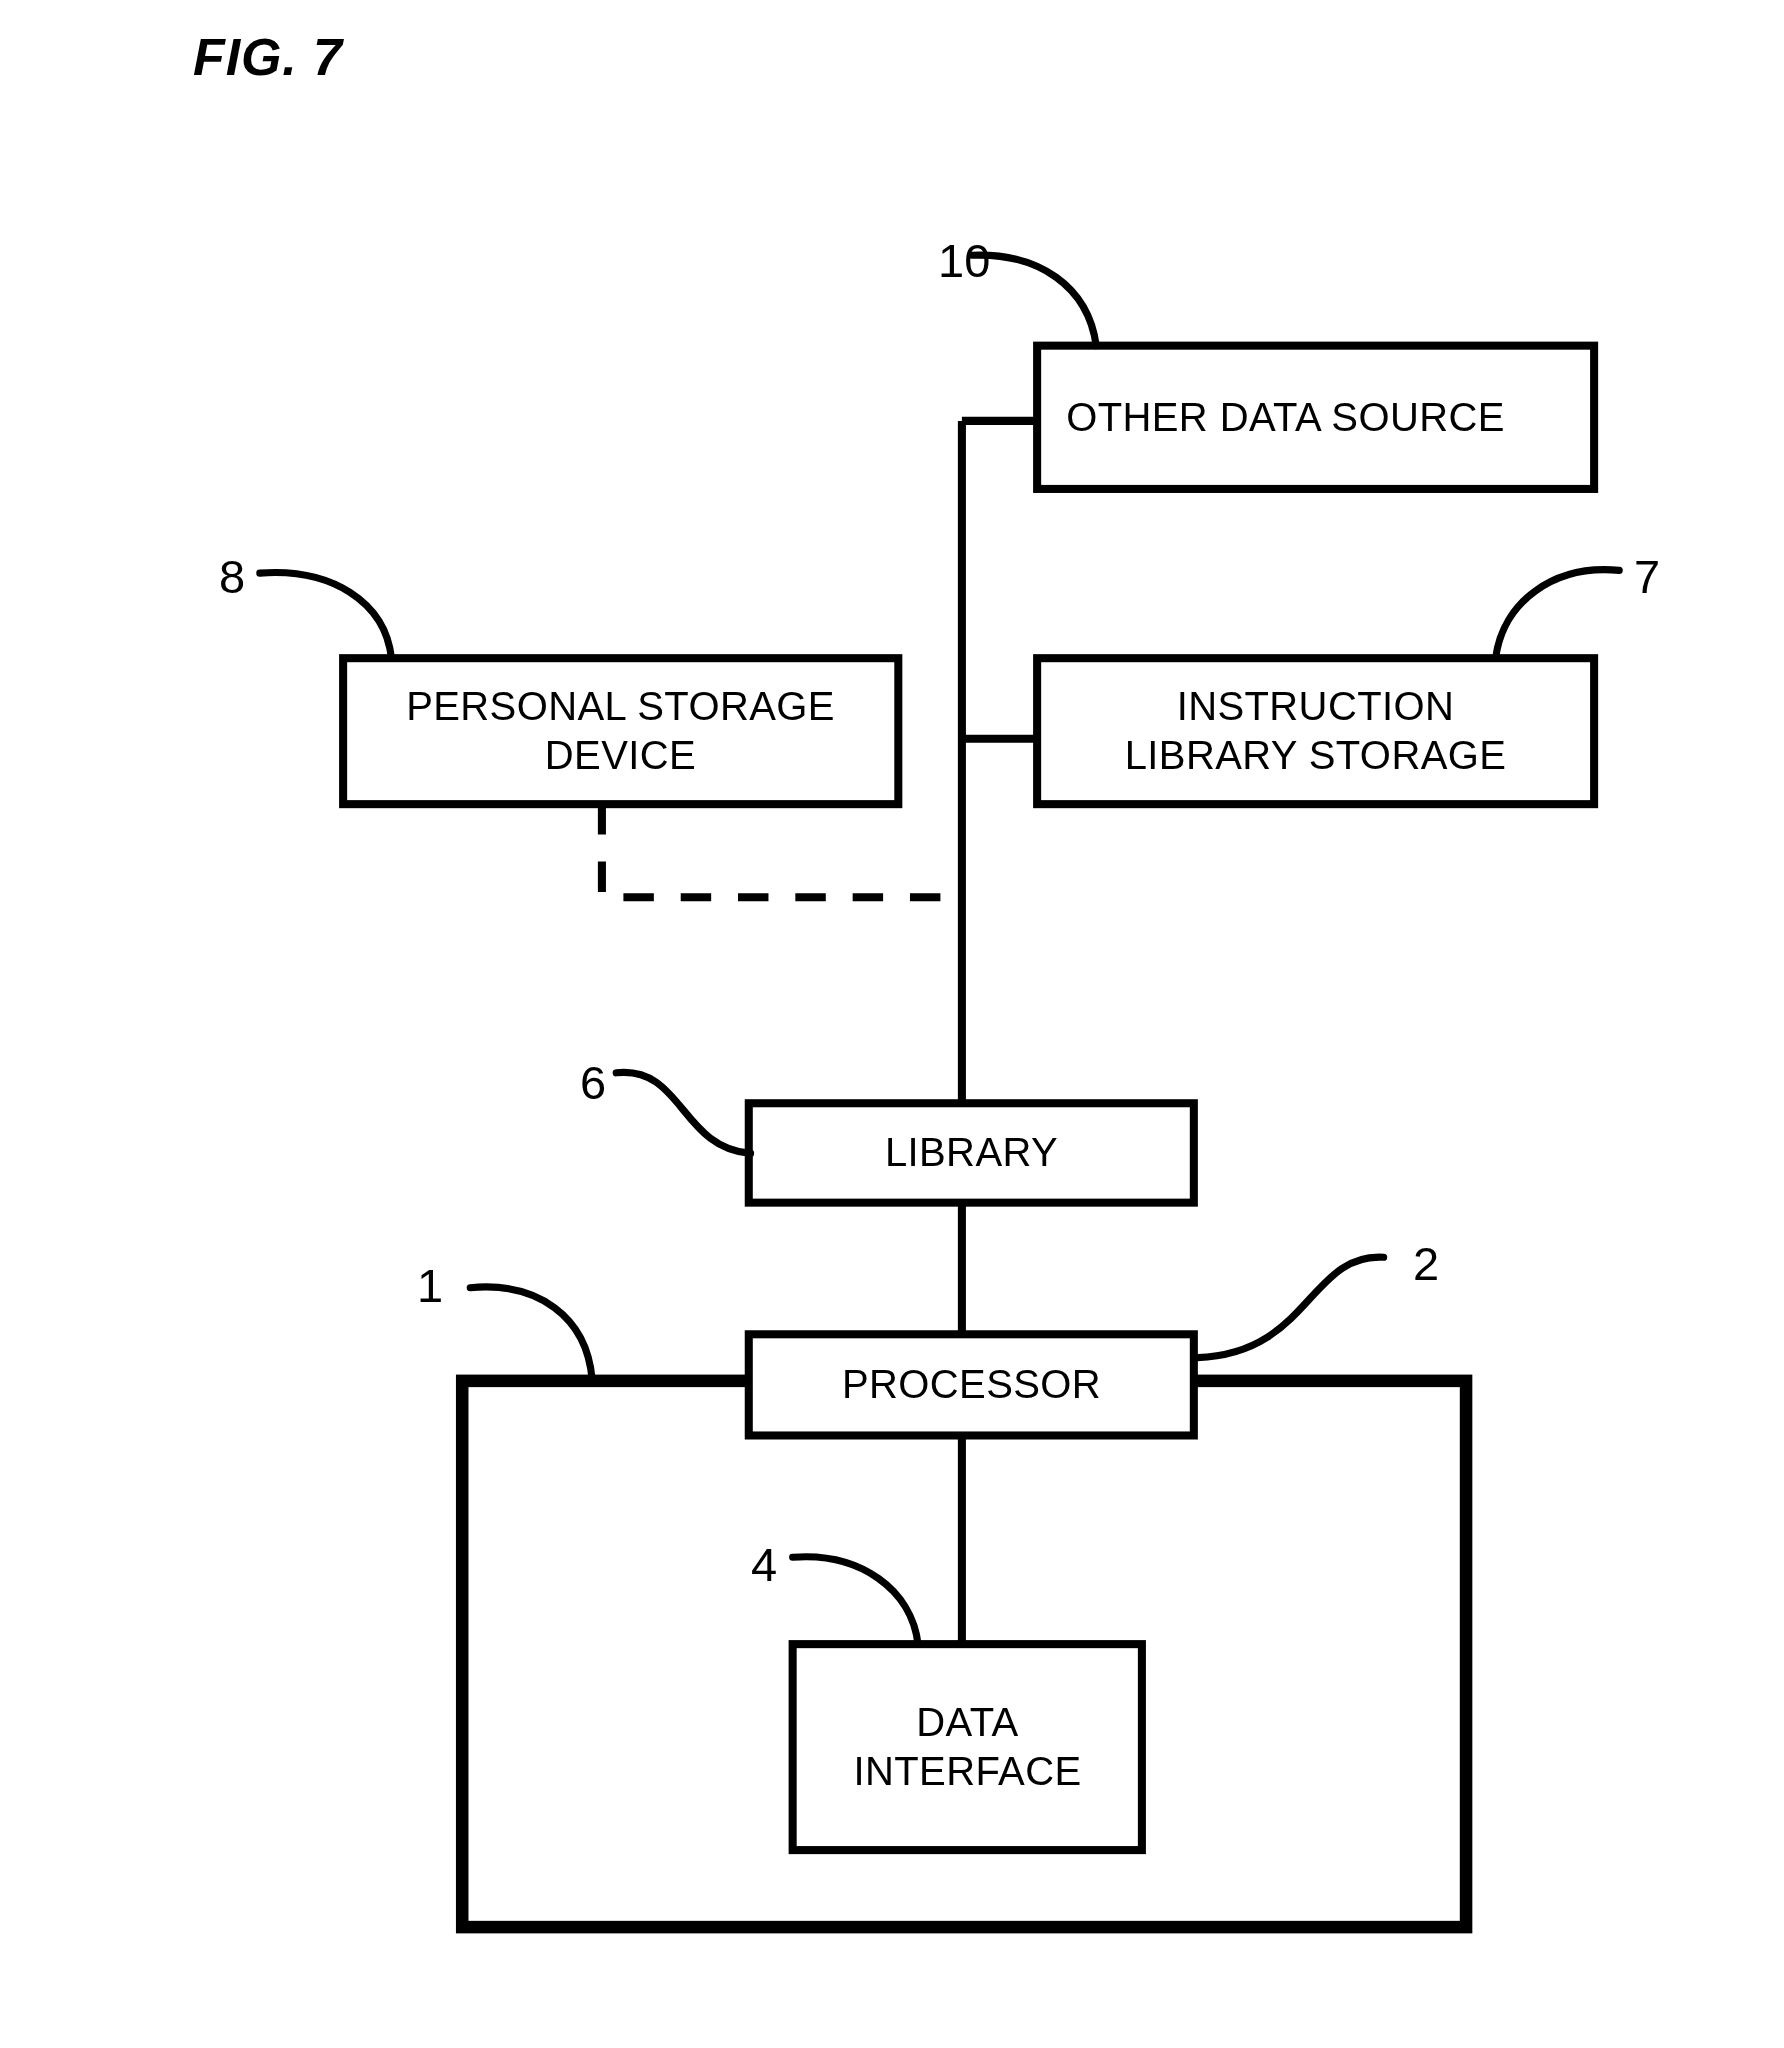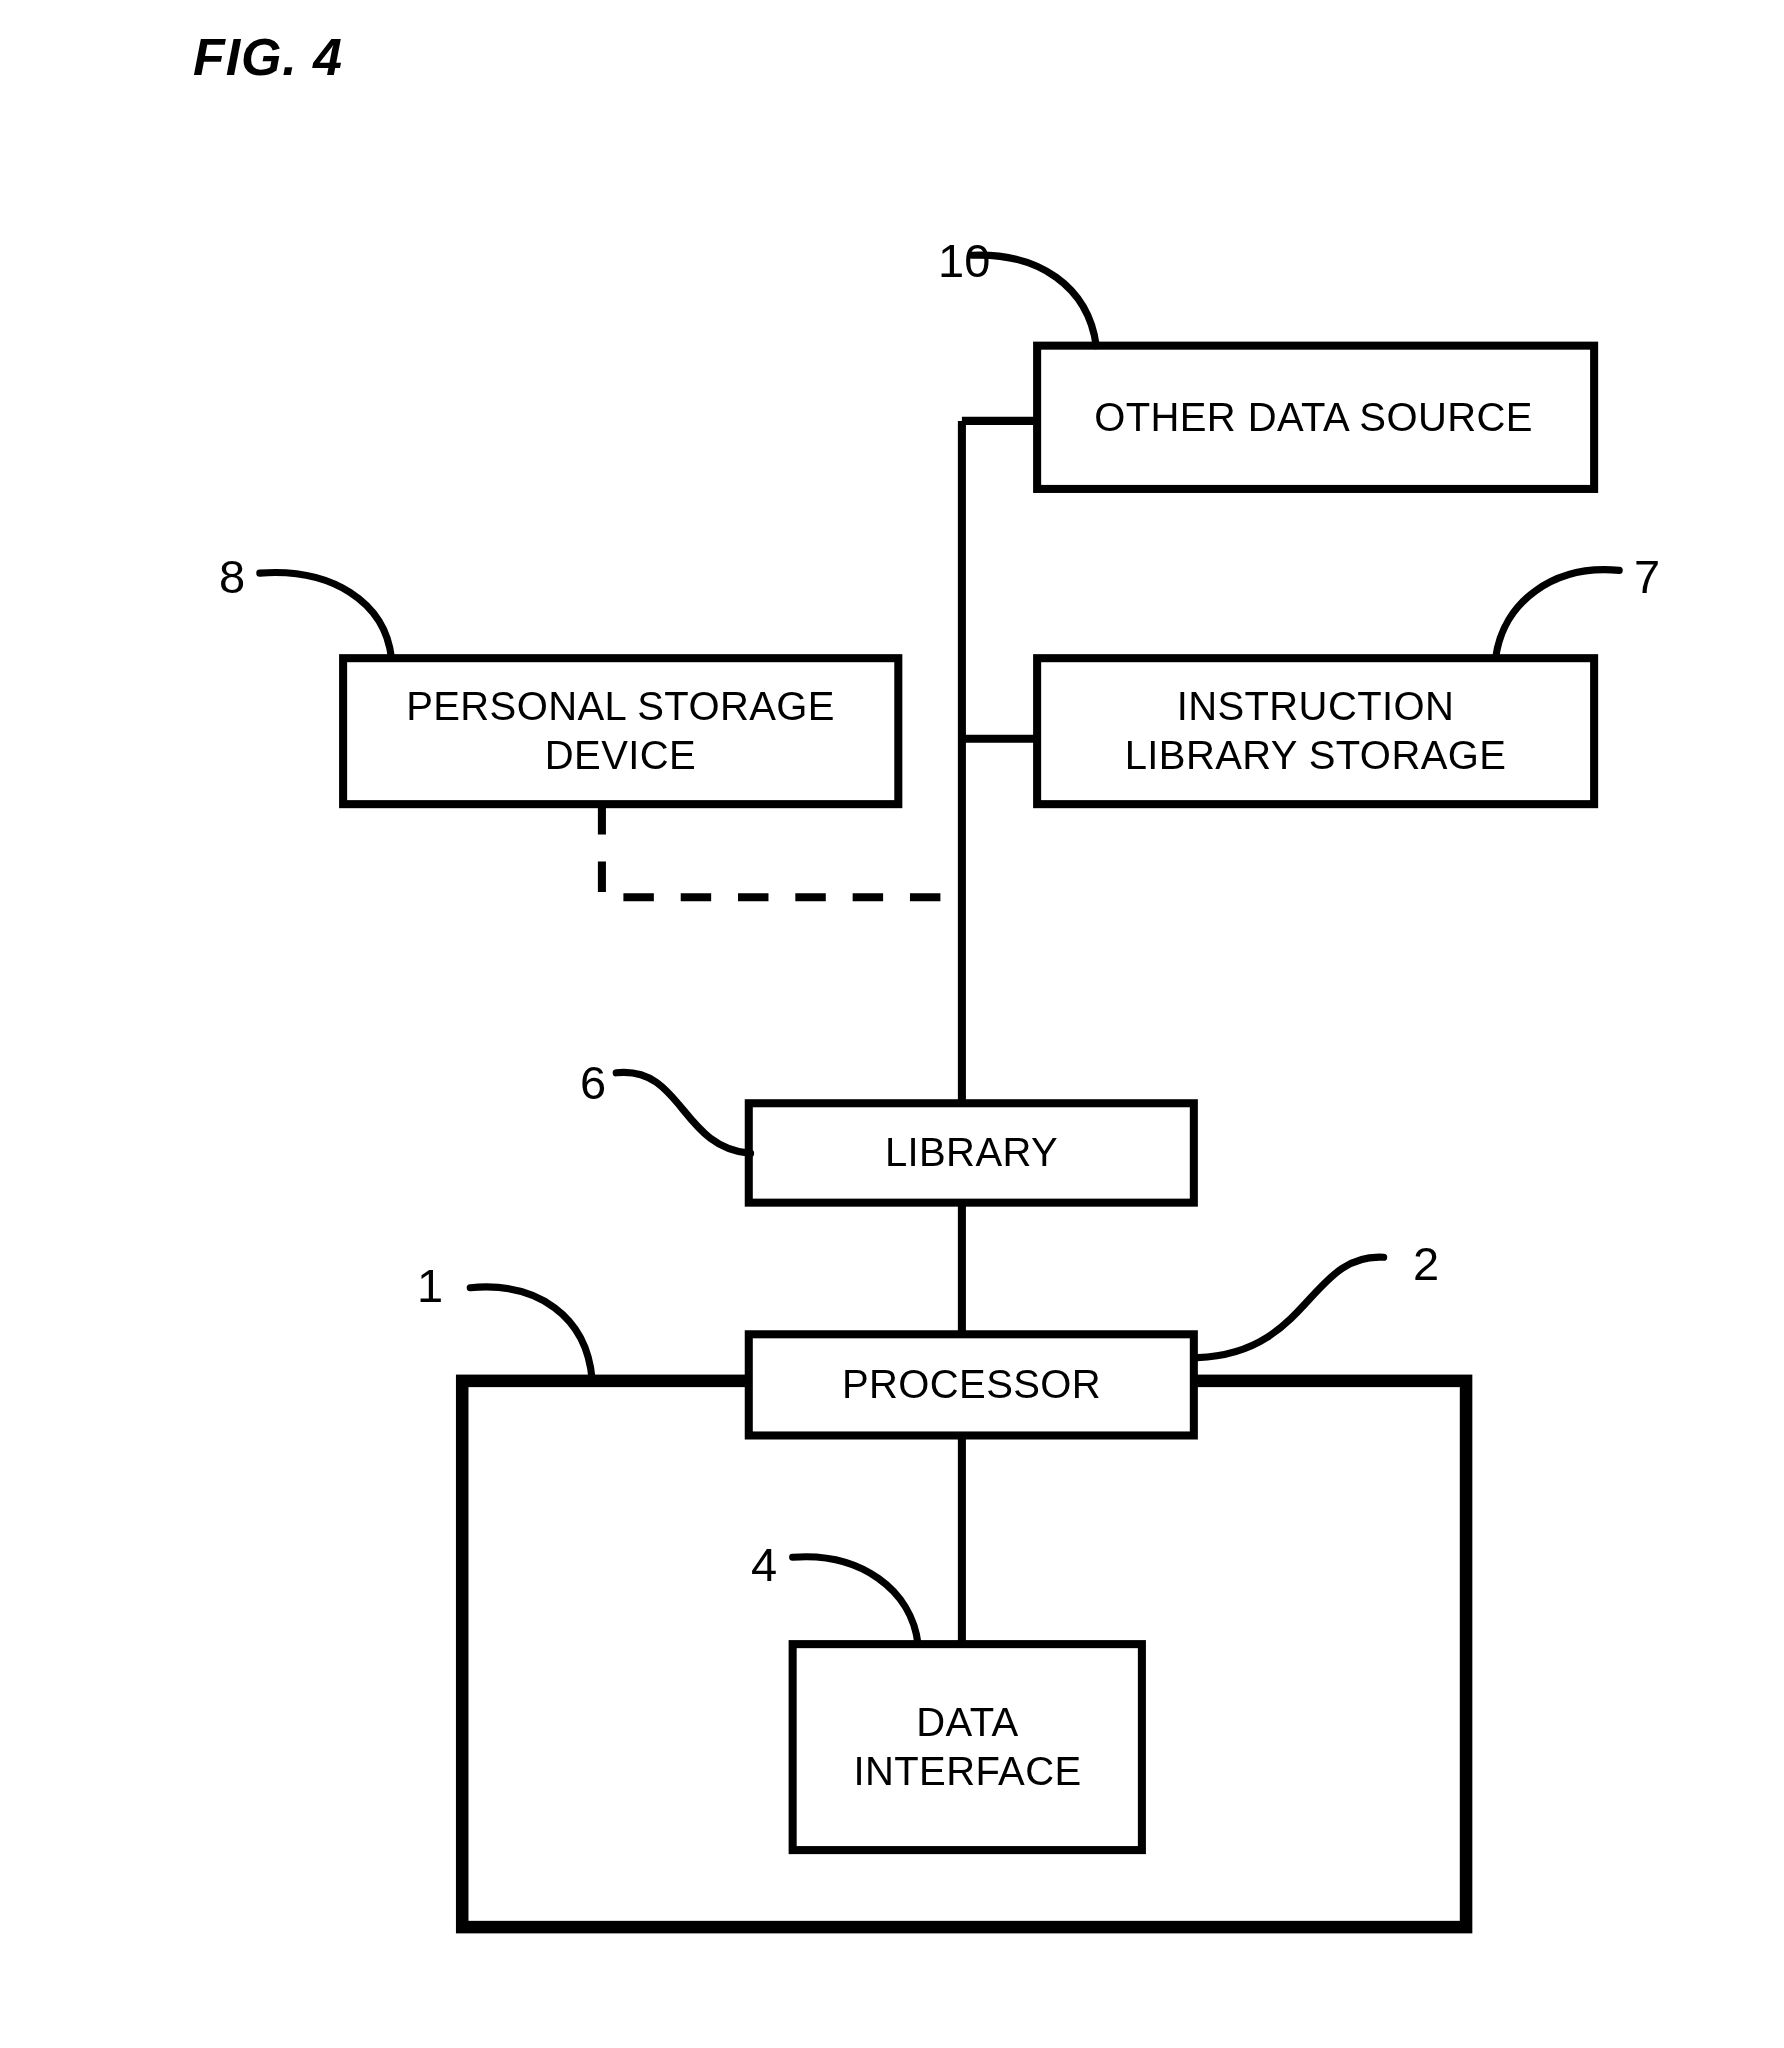--- a/index.html
+++ b/index.html
@@ -56,21 +56,21 @@
     font-size: 47px;
     line-height: 1;
     white-space: nowrap;
   }
 </style>
 </head>
 <body>
 
 <div id="figure-root">
 
-  <div id="fig-title">FIG. 4</div>
+  <div id="fig-title">FIG. 7</div>
 
   <svg class="diagram" viewBox="0 0 1993 2287" xmlns="http://www.w3.org/2000/svg">
 
     <g fill="none" stroke="#000000" stroke-width="9" stroke-linecap="butt">
 
       <line x1="1074" y1="470" x2="1074" y2="1232"></line>
 
       <line x1="1074" y1="470" x2="1161" y2="470"></line>
 
       <line x1="1074" y1="825" x2="1161" y2="825"></line>
@@ -112,21 +112,21 @@
       <path d="M 688 1198 C 762 1190 760 1282 838 1288"></path>
 
       <path d="M 525 1438 C 600 1431 655 1470 661 1540"></path>
 
       <path d="M 1545 1404 C 1462 1399 1462 1512 1337 1516"></path>
 
       <path d="M 885 1739 C 960 1733 1018 1775 1025 1836"></path>
     </g>
   </svg>
 
-  <div class="box-label" style="left:1035px; top:346px; width:557px; height:143px;">OTHER DATA SOURCE</div>
+  <div class="box-label" style="left:1007px; top:346px; width:557px; height:143px;">OTHER DATA SOURCE</div>
 
   <div class="box-label" style="left:343px; top:658px; width:555px; height:146px;">PERSONAL STORAGE
 DEVICE</div>
 
   <div class="box-label" style="left:1037px; top:658px; width:557px; height:146px;">INSTRUCTION
 LIBRARY STORAGE</div>
 
   <div class="box-label" style="left:749px; top:1103px; width:445px; height:99px;">LIBRARY</div>
 
   <div class="box-label" style="left:749px; top:1334px; width:445px; height:101px;">PROCESSOR</div>

